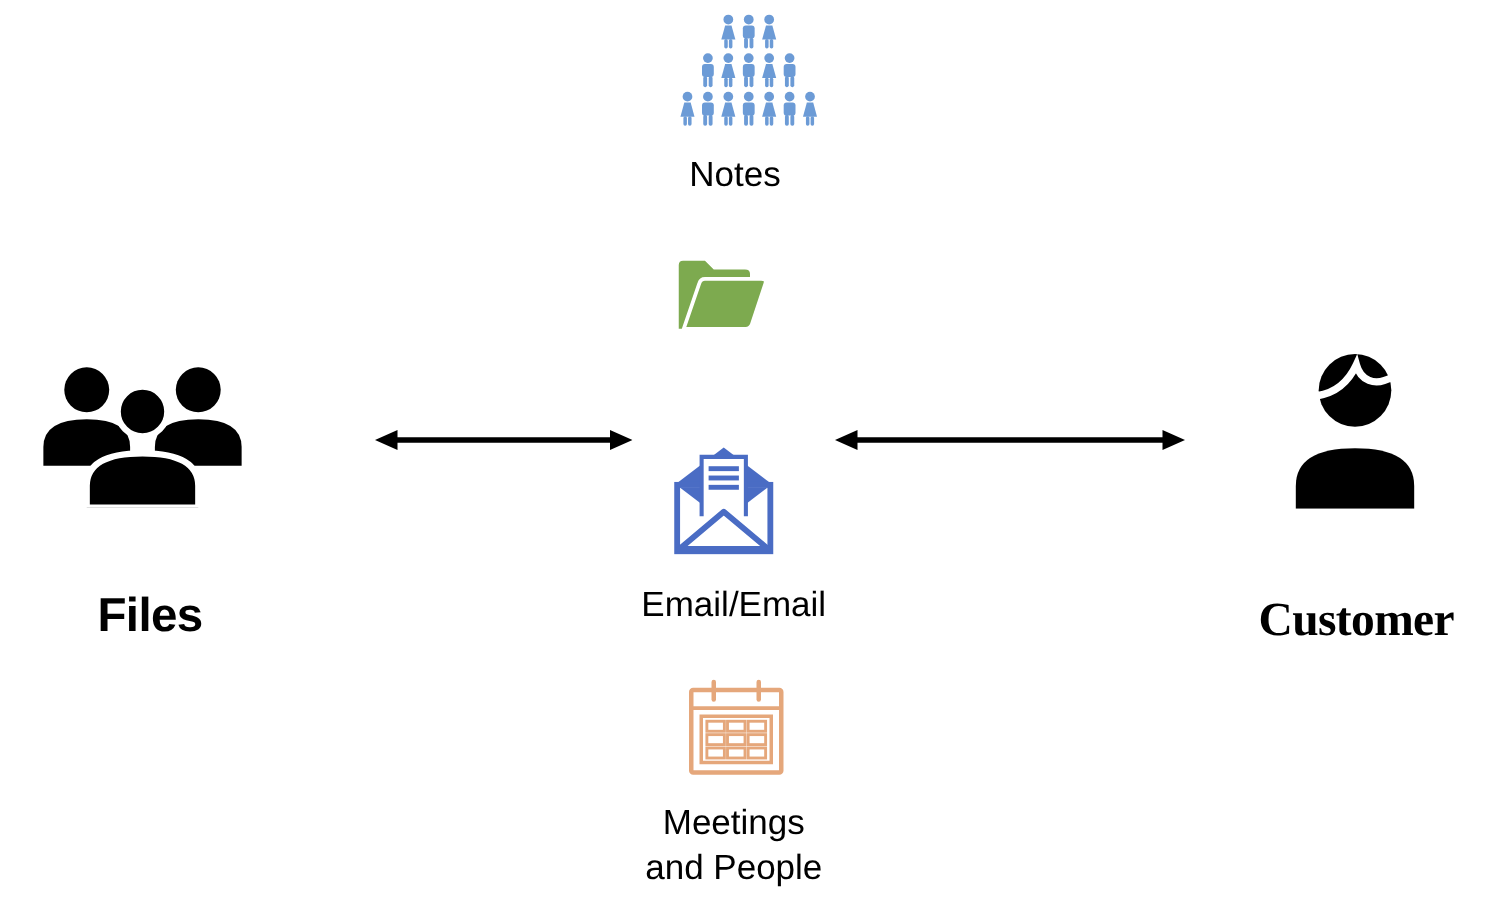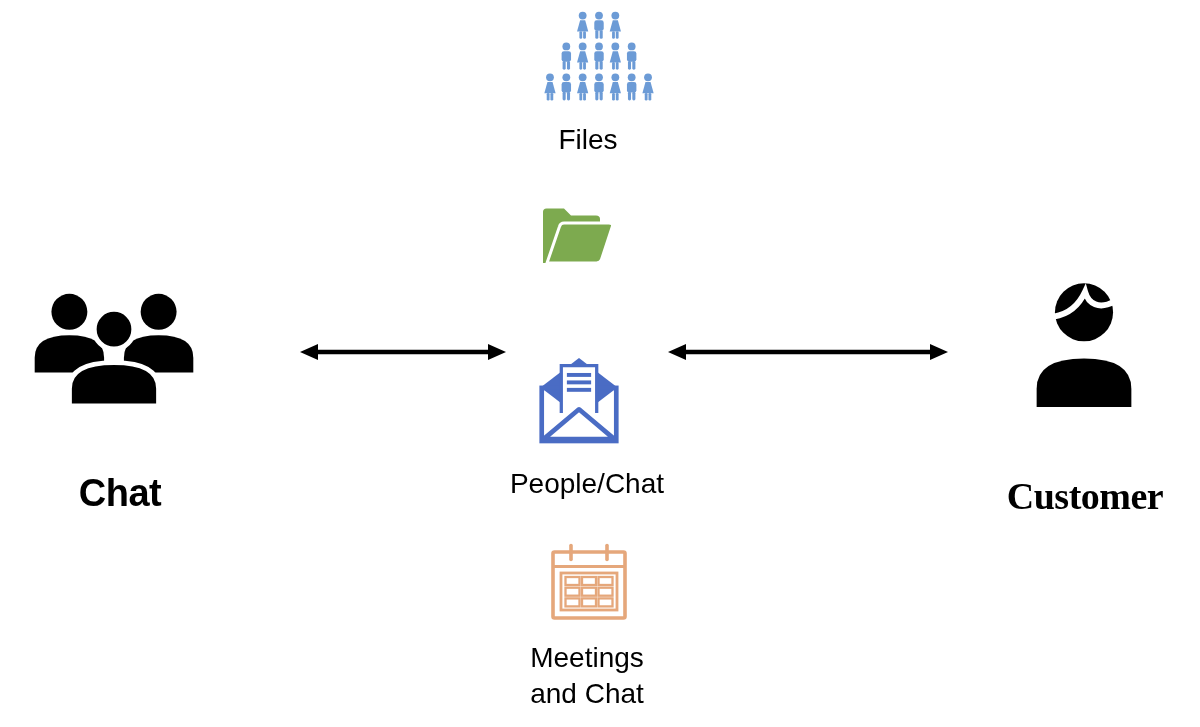--- a/index.html
+++ b/index.html
@@ -27,21 +27,21 @@
       <circle cx="30" cy="16" r="14.5" fill="var(--entity-black)"></circle>
       <path d="M2,65 L2,53 Q2,35 30,35 Q58,35 58,53 L58,65 Z" fill="var(--entity-black)"></path>
 
       <circle cx="102" cy="16" r="14.5" fill="var(--entity-black)"></circle>
       <path d="M74,65 L74,53 Q74,35 102,35 Q130,35 130,53 L130,65 Z" fill="var(--entity-black)"></path>
 
       <circle cx="66" cy="30" r="16" fill="var(--entity-black)" stroke="#ffffff" stroke-width="4"></circle>
       <path d="M30,92 L30,78 Q30,57 66,57 Q102,57 102,78 L102,92 Z" fill="var(--entity-black)" stroke="#ffffff" stroke-width="4" stroke-linejoin="round"></path>
     </svg>
   </div>
-  <div class="abs entity-label" style="left:20px;top:472px;width:200px;">Chat</div>
+  <div class="abs entity-label" style="left:20px;top:472px;width:200px;">Files</div>
 
   <div class="abs" style="left:1028px;top:280px;width:112px;height:127px;">
     <svg width="112" height="127" viewBox="0 0 104 118">
       <circle cx="52" cy="30" r="27" fill="var(--entity-black)"></circle>
       <path d="M24,34 C37,32 47,24 53,11 C56,22 66,28 80,20" fill="none" stroke="#ffffff" stroke-width="5.5" stroke-linecap="round"></path>
       <path d="M8,118 L8,101 Q8,73 52,73 Q96,73 96,101 L96,118 Z" fill="var(--entity-black)"></path>
     </svg>
   </div>
   <div class="abs entity-label" style="left:985px;top:474px;width:200px;font-family:Liberation Serif, serif;">Customer</div>
 
@@ -89,21 +89,21 @@
 
       <use href="#fig-woman" x="2" y="68"></use>
         <use href="#fig-man" x="20" y="68"></use>
         <use href="#fig-woman" x="38" y="68"></use>
         <use href="#fig-man" x="56" y="68"></use>
         <use href="#fig-woman" x="74" y="68"></use>
         <use href="#fig-man" x="92" y="68"></use>
         <use href="#fig-woman" x="110" y="68"></use>
     </svg>
   </div>
-  <div class="abs item-label" style="left:488px;top:122px;width:200px;">Files</div>
+  <div class="abs item-label" style="left:488px;top:122px;width:200px;">Notes</div>
 
   <div class="abs" style="left:538px;top:198px;width:80px;height:74px;">
     <svg width="80" height="74" viewBox="0 0 80 72">
 
       <path d="M5,64 L5,13 Q5,9.5 8.5,9.5 L26,9.5 L33,16.5 L58,16.5 Q62,16.5 62,20 L62,40 L24,40 L14,64 Z" fill="var(--folder-green)"></path>
 
       <path d="M9,64 L21.5,27.5 Q22.5,24 26,24 L71,24 Q75.5,24 74.3,27.8 L63.5,60.5 Q62.3,64 58.5,64 Z" fill="var(--folder-green)" stroke="#ffffff" stroke-width="3" stroke-linejoin="round"></path>
     </svg>
   </div>
 
@@ -117,21 +117,21 @@
       <polygon points="6,37 82,37 44,66" fill="var(--envelope-blue)"></polygon>
 
       <path d="M25,62 L25,11 L63,11 L63,62" fill="#ffffff" stroke="var(--envelope-blue)" stroke-width="3.5"></path>
       <rect x="31" y="19" width="26" height="4.2" fill="var(--envelope-blue)"></rect>
       <rect x="31" y="27" width="26" height="4.2" fill="var(--envelope-blue)"></rect>
       <rect x="31" y="35" width="26" height="4.2" fill="var(--envelope-blue)"></rect>
 
       <polygon points="6,90 44,58 82,90" fill="#ffffff" stroke="var(--envelope-blue)" stroke-width="5" stroke-linejoin="round"></polygon>
     </svg>
   </div>
-  <div class="abs item-label" style="left:487px;top:466px;width:200px;">People/Chat</div>
+  <div class="abs item-label" style="left:487px;top:466px;width:200px;">Email/Email</div>
 
   <div class="abs" style="left:549px;top:542px;width:80px;height:80px;">
     <svg width="80" height="80" viewBox="0 0 80 80">
 
       <rect x="4" y="10" width="72" height="66" rx="1.5" fill="none" stroke="var(--calendar-orange)" stroke-width="3.6"></rect>
 
       <line x1="4" y1="24.5" x2="76" y2="24.5" stroke="var(--calendar-orange)" stroke-width="3"></line>
 
       <line x1="22" y1="3.5" x2="22" y2="17.5" stroke="var(--calendar-orange)" stroke-width="3.6" stroke-linecap="round"></line>
       <line x1="58" y1="3.5" x2="58" y2="17.5" stroke="var(--calendar-orange)" stroke-width="3.6" stroke-linecap="round"></line>
@@ -144,15 +144,15 @@
           <rect x="49.5" y="35" width="14" height="8"></rect>
         <rect x="16.5" y="45.7" width="14" height="8"></rect>
           <rect x="33" y="45.7" width="14" height="8"></rect>
           <rect x="49.5" y="45.7" width="14" height="8"></rect>
         <rect x="16.5" y="56.4" width="14" height="8"></rect>
           <rect x="33" y="56.4" width="14" height="8"></rect>
           <rect x="49.5" y="56.4" width="14" height="8"></rect>
       </g>
     </svg>
   </div>
-  <div class="abs item-label" style="left:512px;top:640px;width:150px;">Meetings and Chat</div>
+  <div class="abs item-label" style="left:512px;top:640px;width:150px;">Meetings and People</div>
 
 </div>
 
 </body></html>

